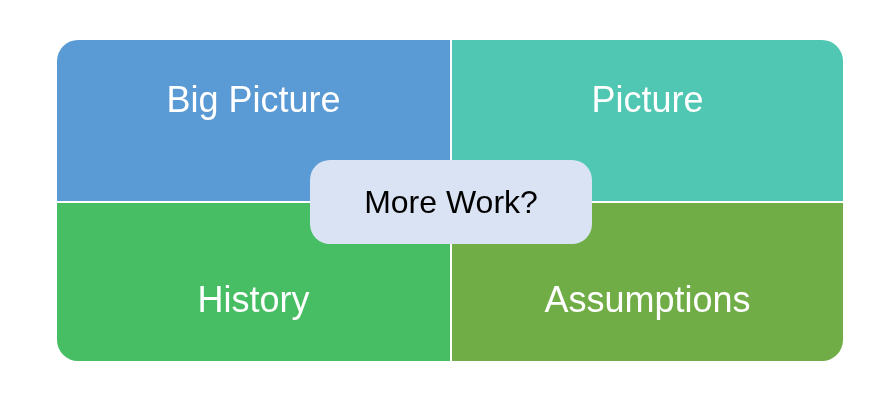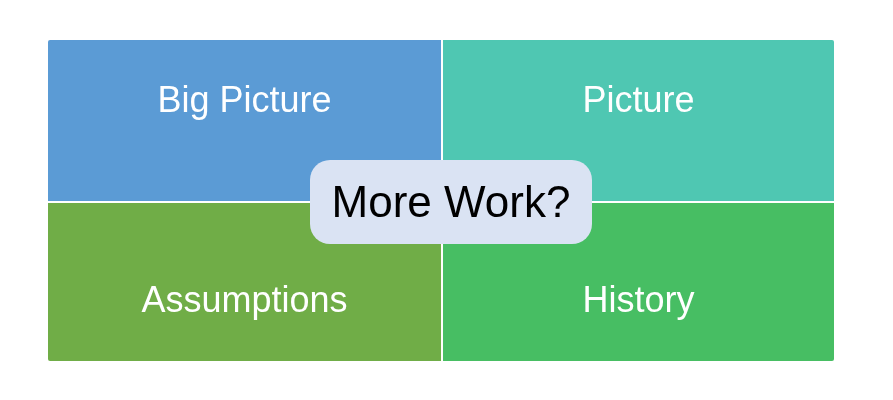--- a/index.html
+++ b/index.html
@@ -9,25 +9,25 @@
   }
   .stage {
     position: relative;
     width: 893px;
     height: 400px;
     background: #ffffff;
     overflow: hidden;
   }
   .matrix {
     position: absolute;
-    left: 48px;
+    left: 57px;
     top: 40px;
     width: 786px;
     height: 321px;
-    border-radius: 2px;
+    border-radius: 21px;
     overflow: hidden;
     display: grid;
     grid-template-columns: 393px 391px;
     grid-template-rows: 161px 158px;
     gap: 2px;
     background: #ffffff;
   }
   .quadrant {
     display: flex;
     align-items: center;
@@ -47,45 +47,45 @@
     top: 160px;
     width: 282px;
     height: 84px;
     border-radius: 20px;
     display: flex;
     align-items: center;
     justify-content: center;
     box-sizing: border-box;
   }
   .center-callout .label {
-    font-size: 44px;
+    font-size: 32px;
     line-height: 1;
     white-space: nowrap;
   }
 </style>
 </head>
 <body>
 
 <div class="stage">
   <div class="matrix">
 
     <div class="quadrant q-top" style="background-color: rgb(91, 155, 213);">
       <span class="label" style="color: rgb(255, 255, 255);">Big Picture</span>
     </div>
 
     <div class="quadrant q-top" style="background-color: rgb(79, 199, 178);">
       <span class="label" style="color: rgb(255, 255, 255);">Picture</span>
     </div>
 
+    <div class="quadrant q-bottom" style="background-color: rgb(71, 190, 99);">
+      <span class="label" style="color: rgb(255, 255, 255);">History</span>
+    </div>
+
     <div class="quadrant q-bottom" style="background-color: rgb(112, 173, 71);">
       <span class="label" style="color: rgb(255, 255, 255);">Assumptions</span>
-    </div>
-
-    <div class="quadrant q-bottom" style="background-color: rgb(71, 190, 99);">
-      <span class="label" style="color: rgb(255, 255, 255);">History</span>
     </div>
 
   </div>
 
   <div class="center-callout" style="background-color: rgb(218, 227, 243);">
     <span class="label" style="color: rgb(0, 0, 0);">More Work?</span>
   </div>
 </div>
 
 </body></html>

